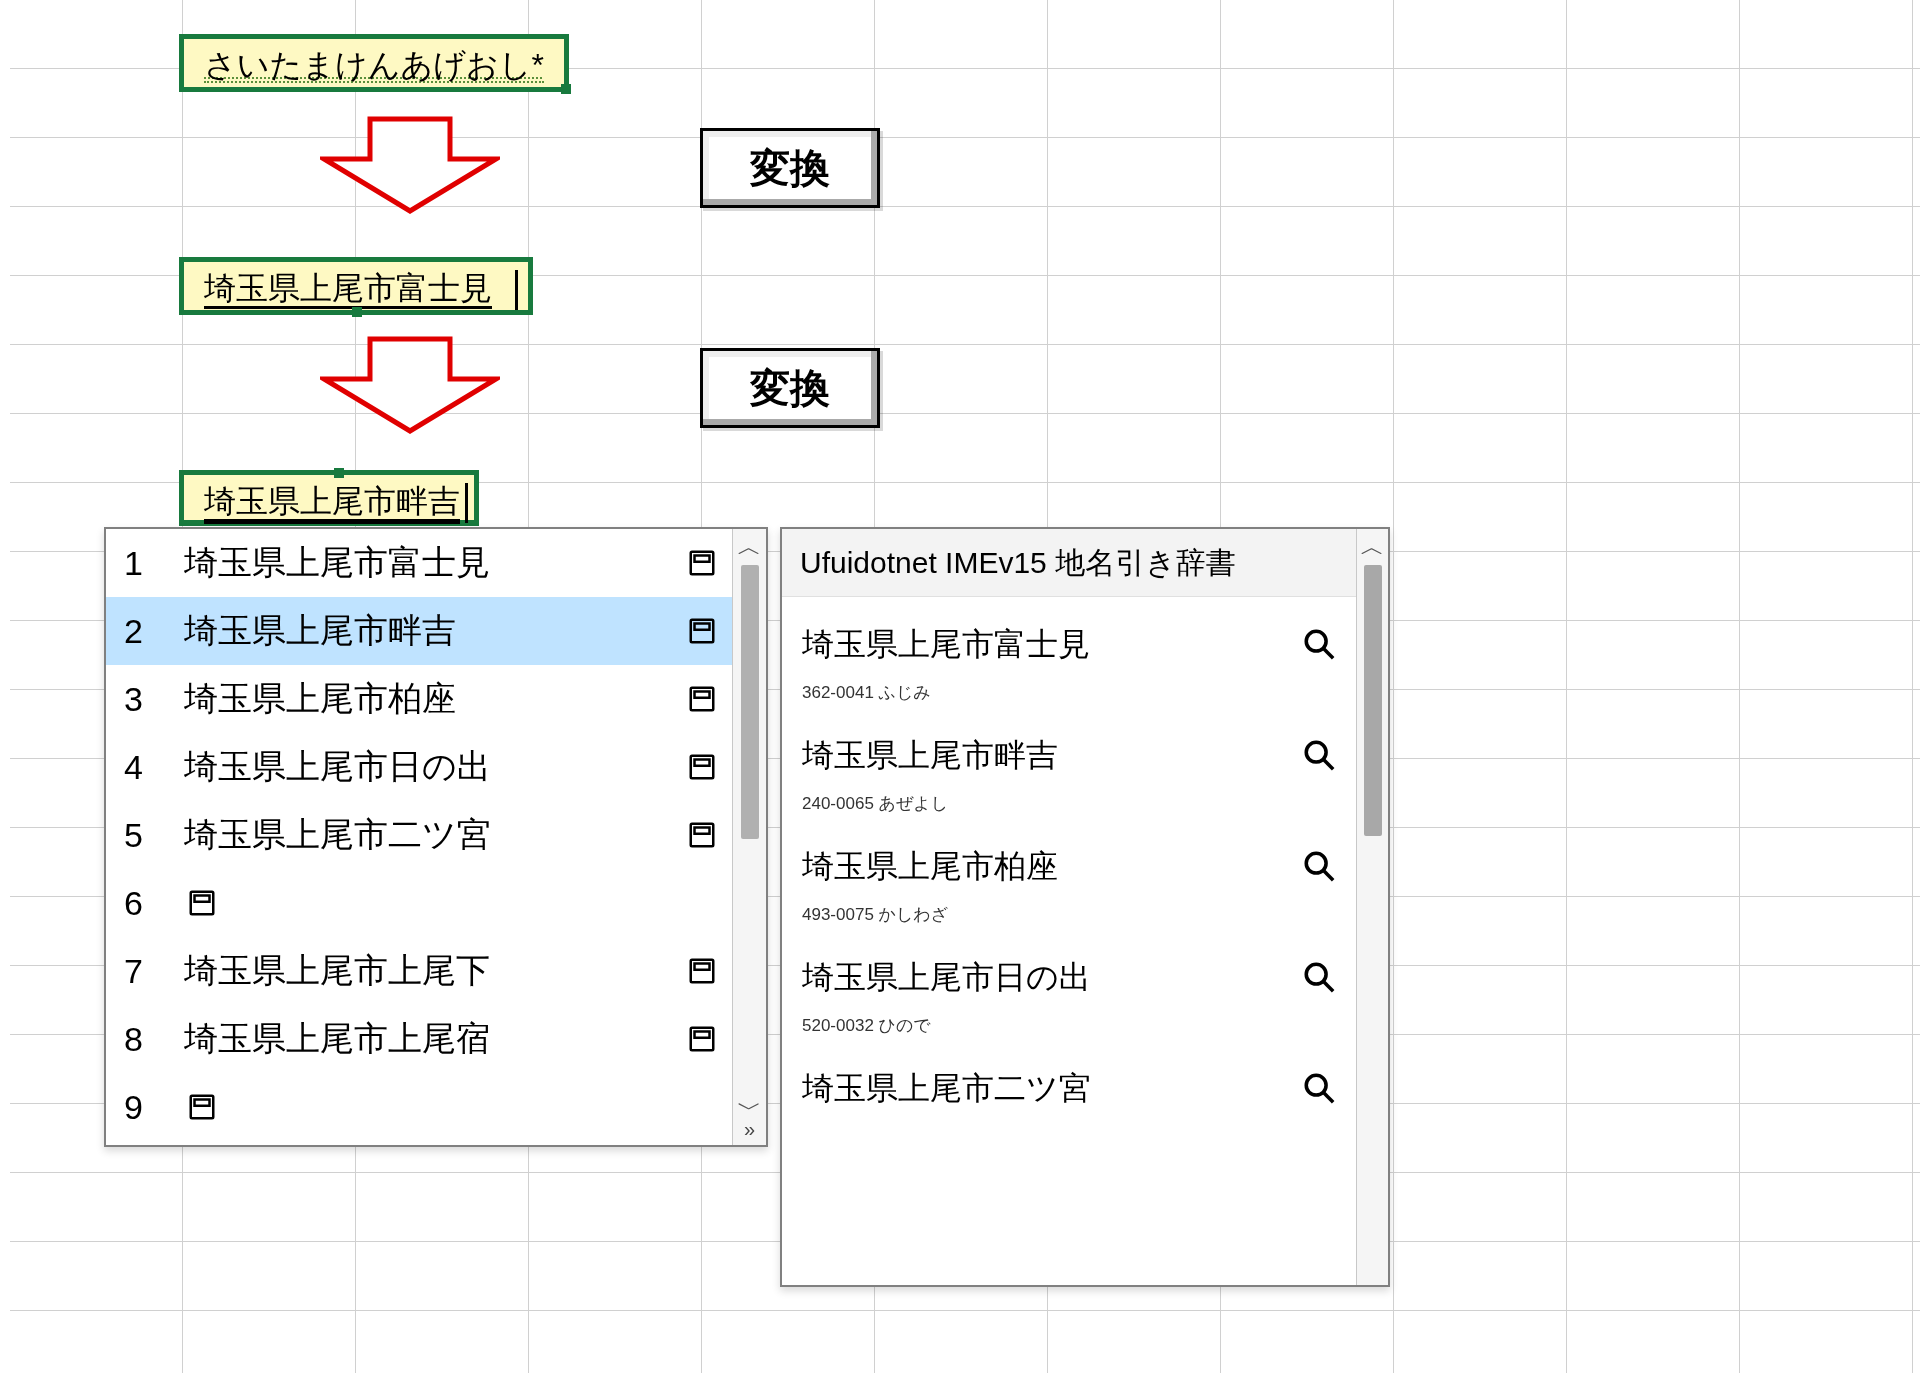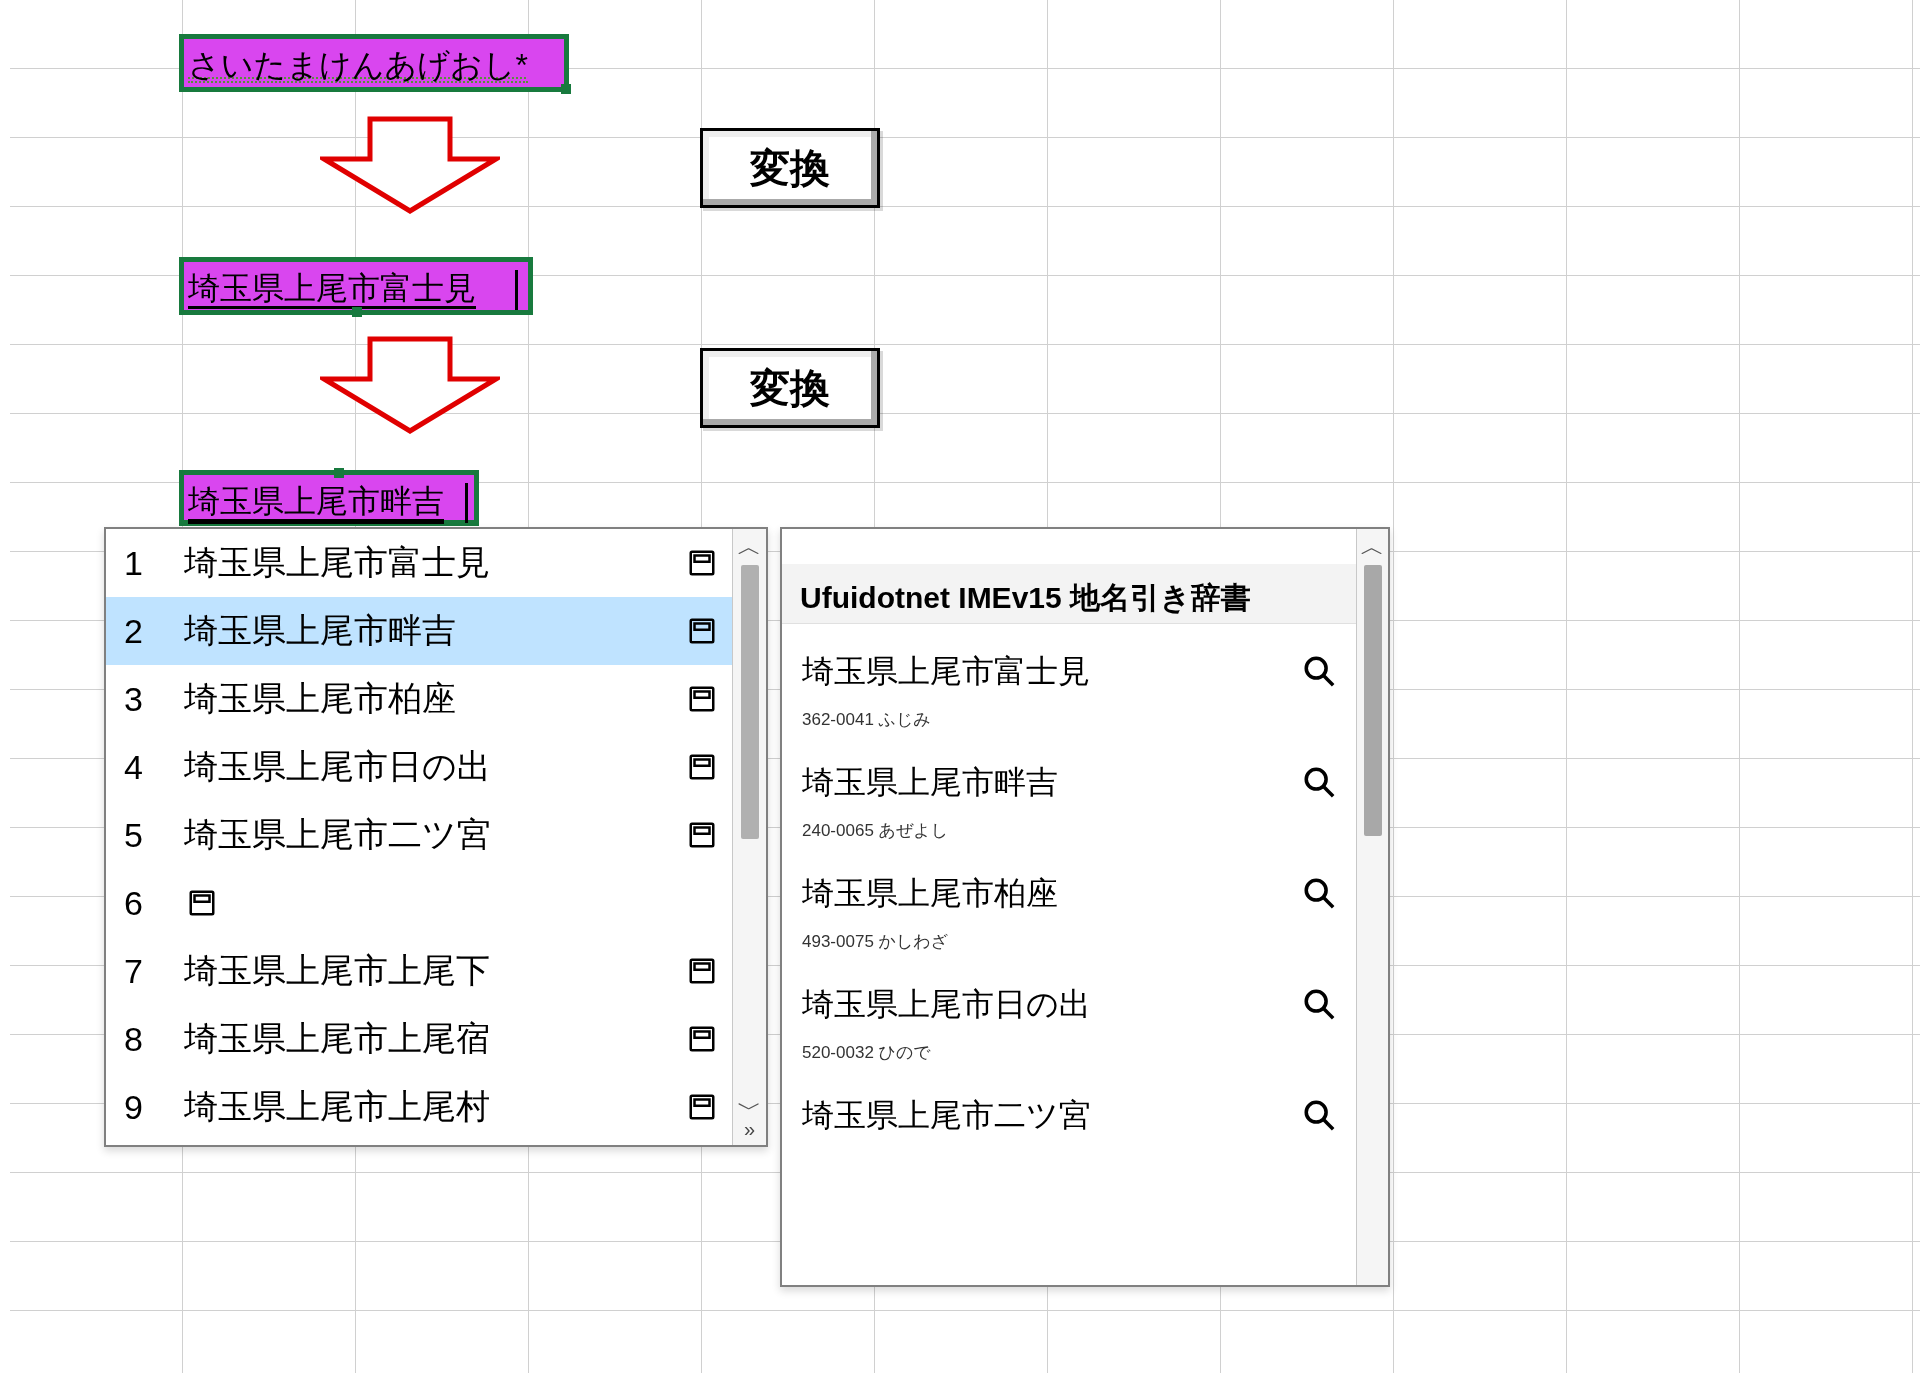--- a/index.html
+++ b/index.html
@@ -24,25 +24,25 @@
     .grid::before{
       content:"";
       position:absolute;
       inset:0;
       box-shadow: inset 10px 0 0 #fff;
     }
 
     
     .cell {
       position: absolute;
-      background: #d946ef;
+      background: #fef9c3;
       border: 4px solid #187a3e;
       font-size: 32px;
       line-height: 1;
-      padding: 10px 8px 6px 4px;
+      padding: 10px 8px 6px 20px;
       white-space: nowrap;
     }
     .cell .txt {
       display:inline-block;
       border-bottom: 2px dotted #000;
     }
 
     .cell .dot-top { 
       text-decoration: underline dotted #5a8f3a 2px;
     }
@@ -159,24 +159,23 @@
       border:2px solid #808080;
       box-shadow: 0 4px 8px rgba(0,0,0,.15);
       display:flex;
       flex-direction:row;
       overflow:hidden;
     }
     .dict-body { flex:1; display:flex; flex-direction:column; }
     .dict-title {
       background:#f3f3f3;
       font-size: 30px;
-      font-weight:700;
-      padding: 14px 16px 4px 18px;
+      font-weight:400;
+      padding: 14px 16px 12px 18px;
       border-bottom:1px solid #e0e0e0;
-      margin-top:35px;
     }
     .dict-entries { flex:1; padding: 8px 0 0 20px; overflow:hidden; }
     .dict-entry { margin: 18px 0 30px 0; position:relative;}
     .dict-entry .name { font-size: 32px; display:inline-block; margin-right: 20px;}
     .dict-entry .meta { font-size: 17px; color:#333; margin-top:14px;}
     .dict-entry .mag {
       position:absolute; right: 20px; top: 4px;
       width:34px; height:34px;
       cursor:pointer;
     }
@@ -317,21 +316,20 @@
         <span class="cand-text">埼玉県上尾市上尾宿</span>
         <span class="cand-icon">
           <svg viewBox="0 0 24 24">
             <rect x="3" y="3" width="18" height="18" rx="1"></rect>
             <rect x="6" y="6" width="12" height="5"></rect>
           </svg>
         </span>
       </div>
       <div class="cand-row">
         <span class="cand-num">9</span>
-        <span class="cand-text">埼玉県上尾市上尾村</span>
         <span class="cand-icon">
           <svg viewBox="0 0 24 24">
             <rect x="3" y="3" width="18" height="18" rx="1"></rect>
             <rect x="6" y="6" width="12" height="5"></rect>
           </svg>
         </span>
       </div>
     </div>
   <div class="cand-scroll">
     <span class="chevron">︿</span>

